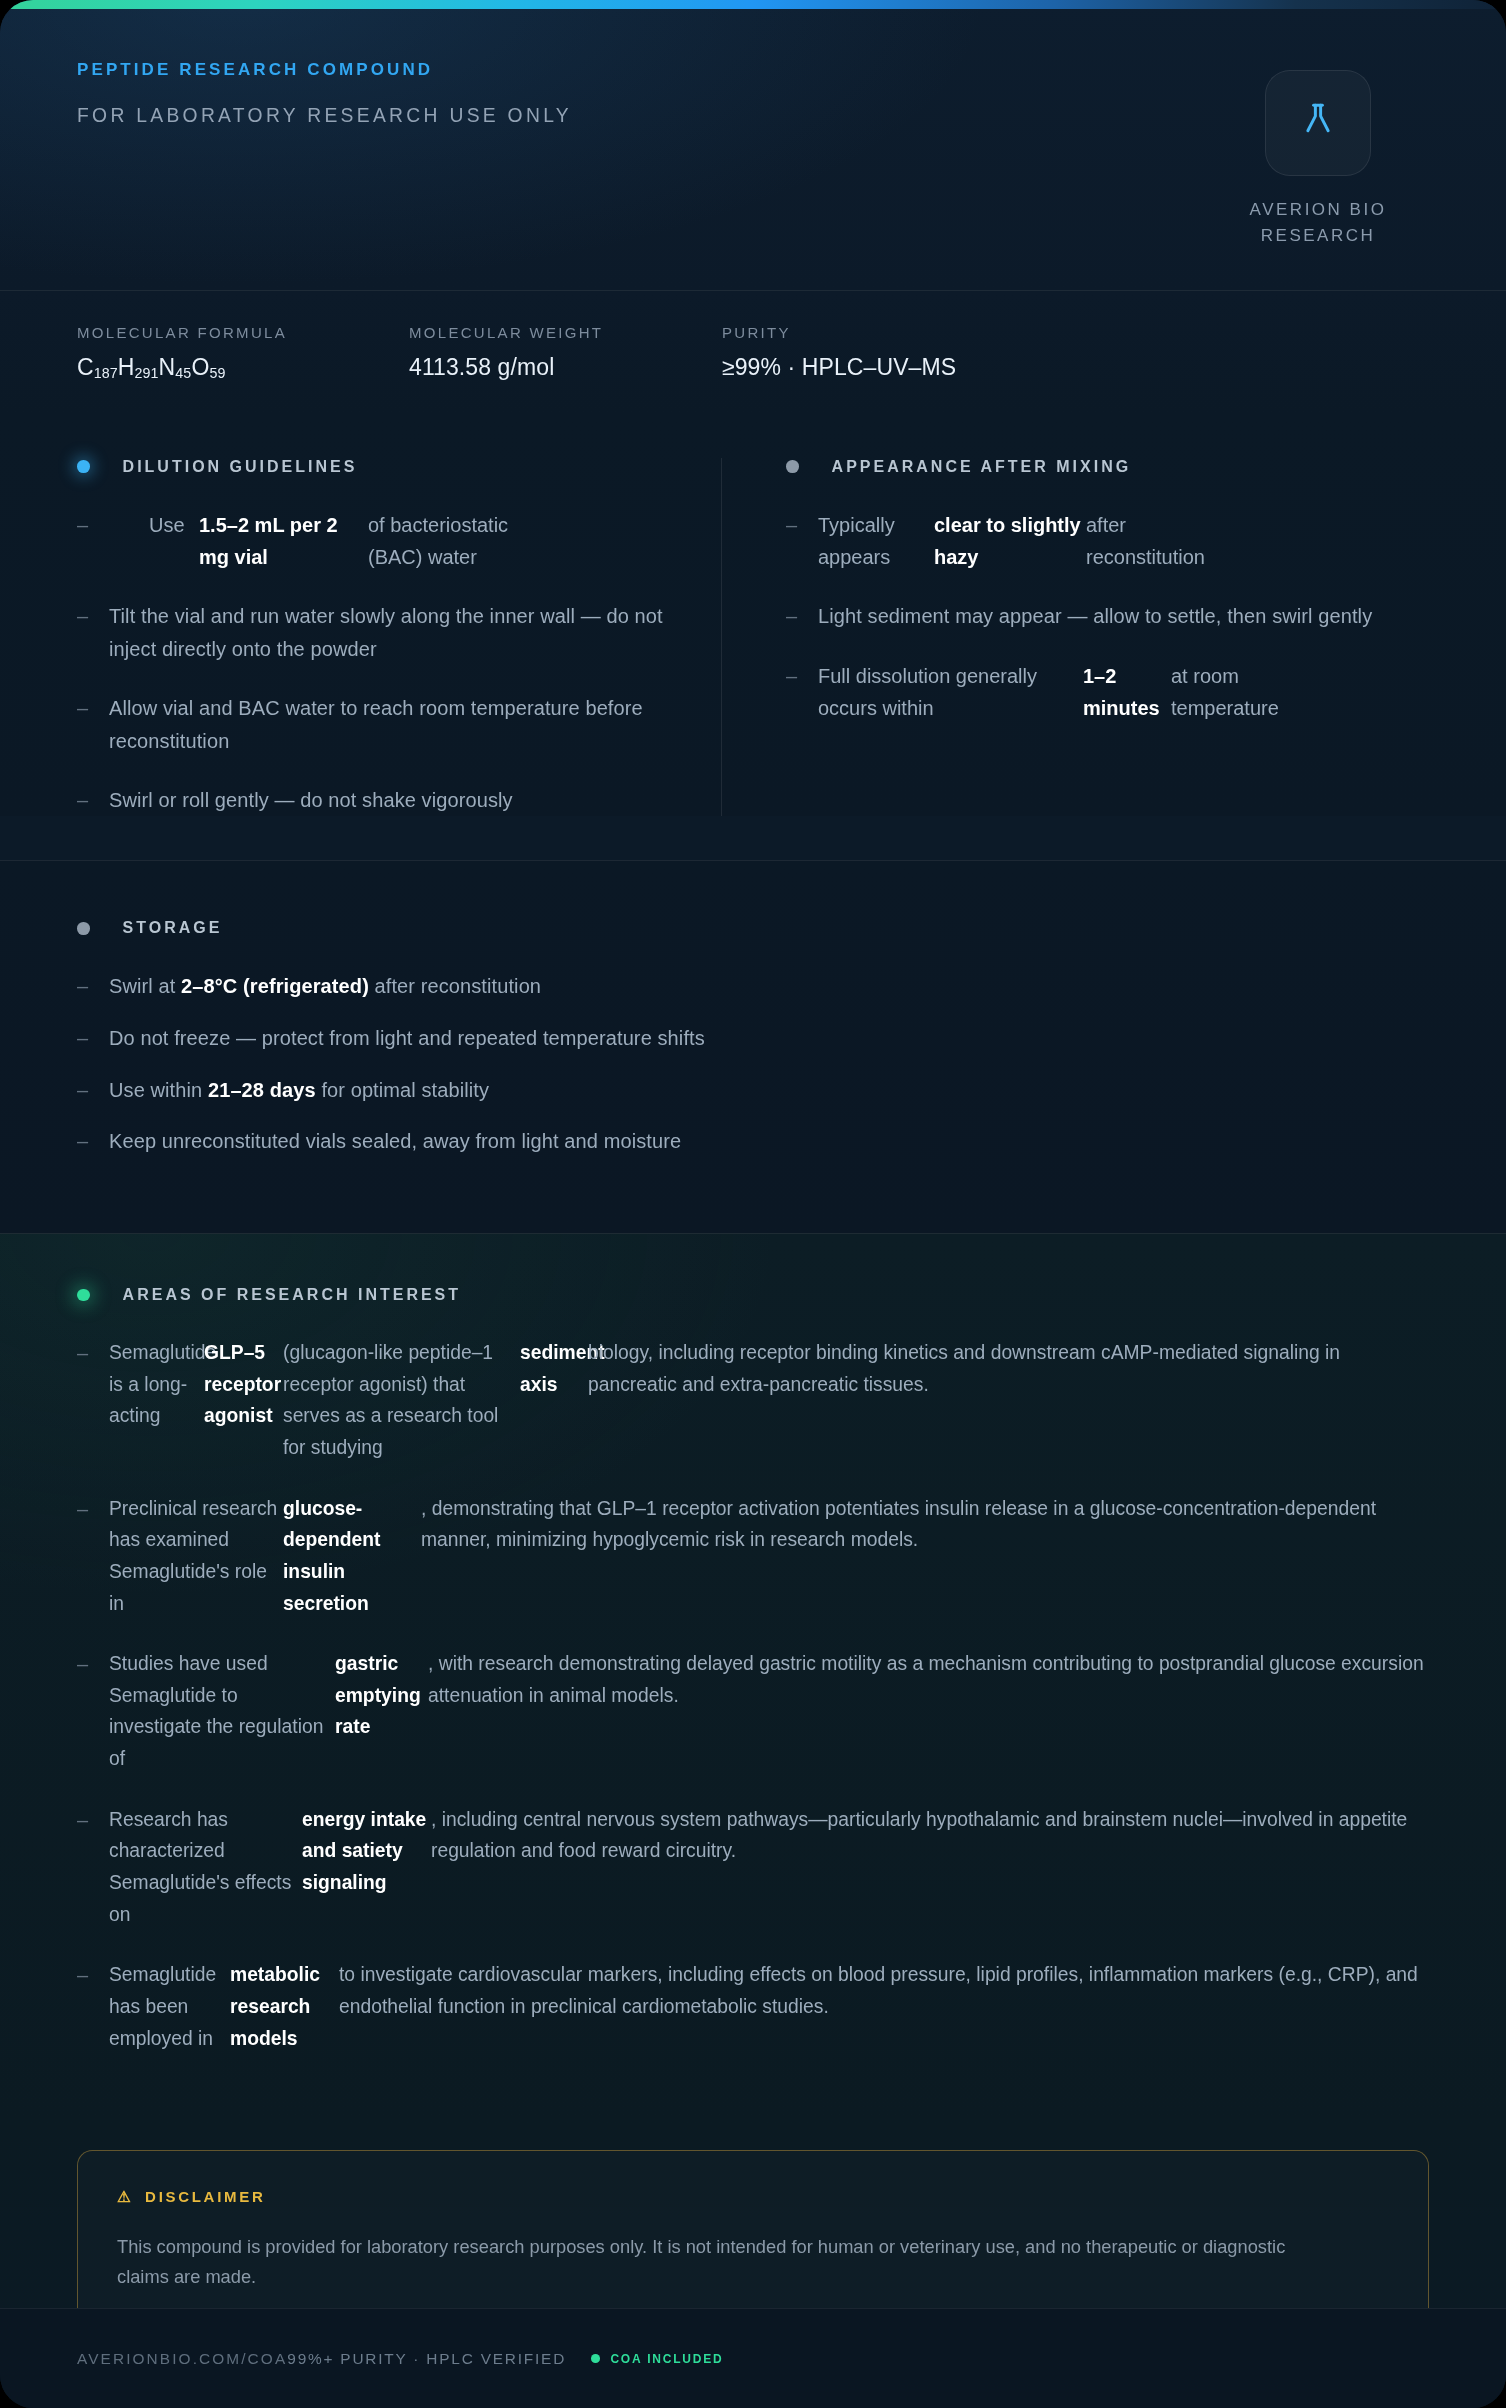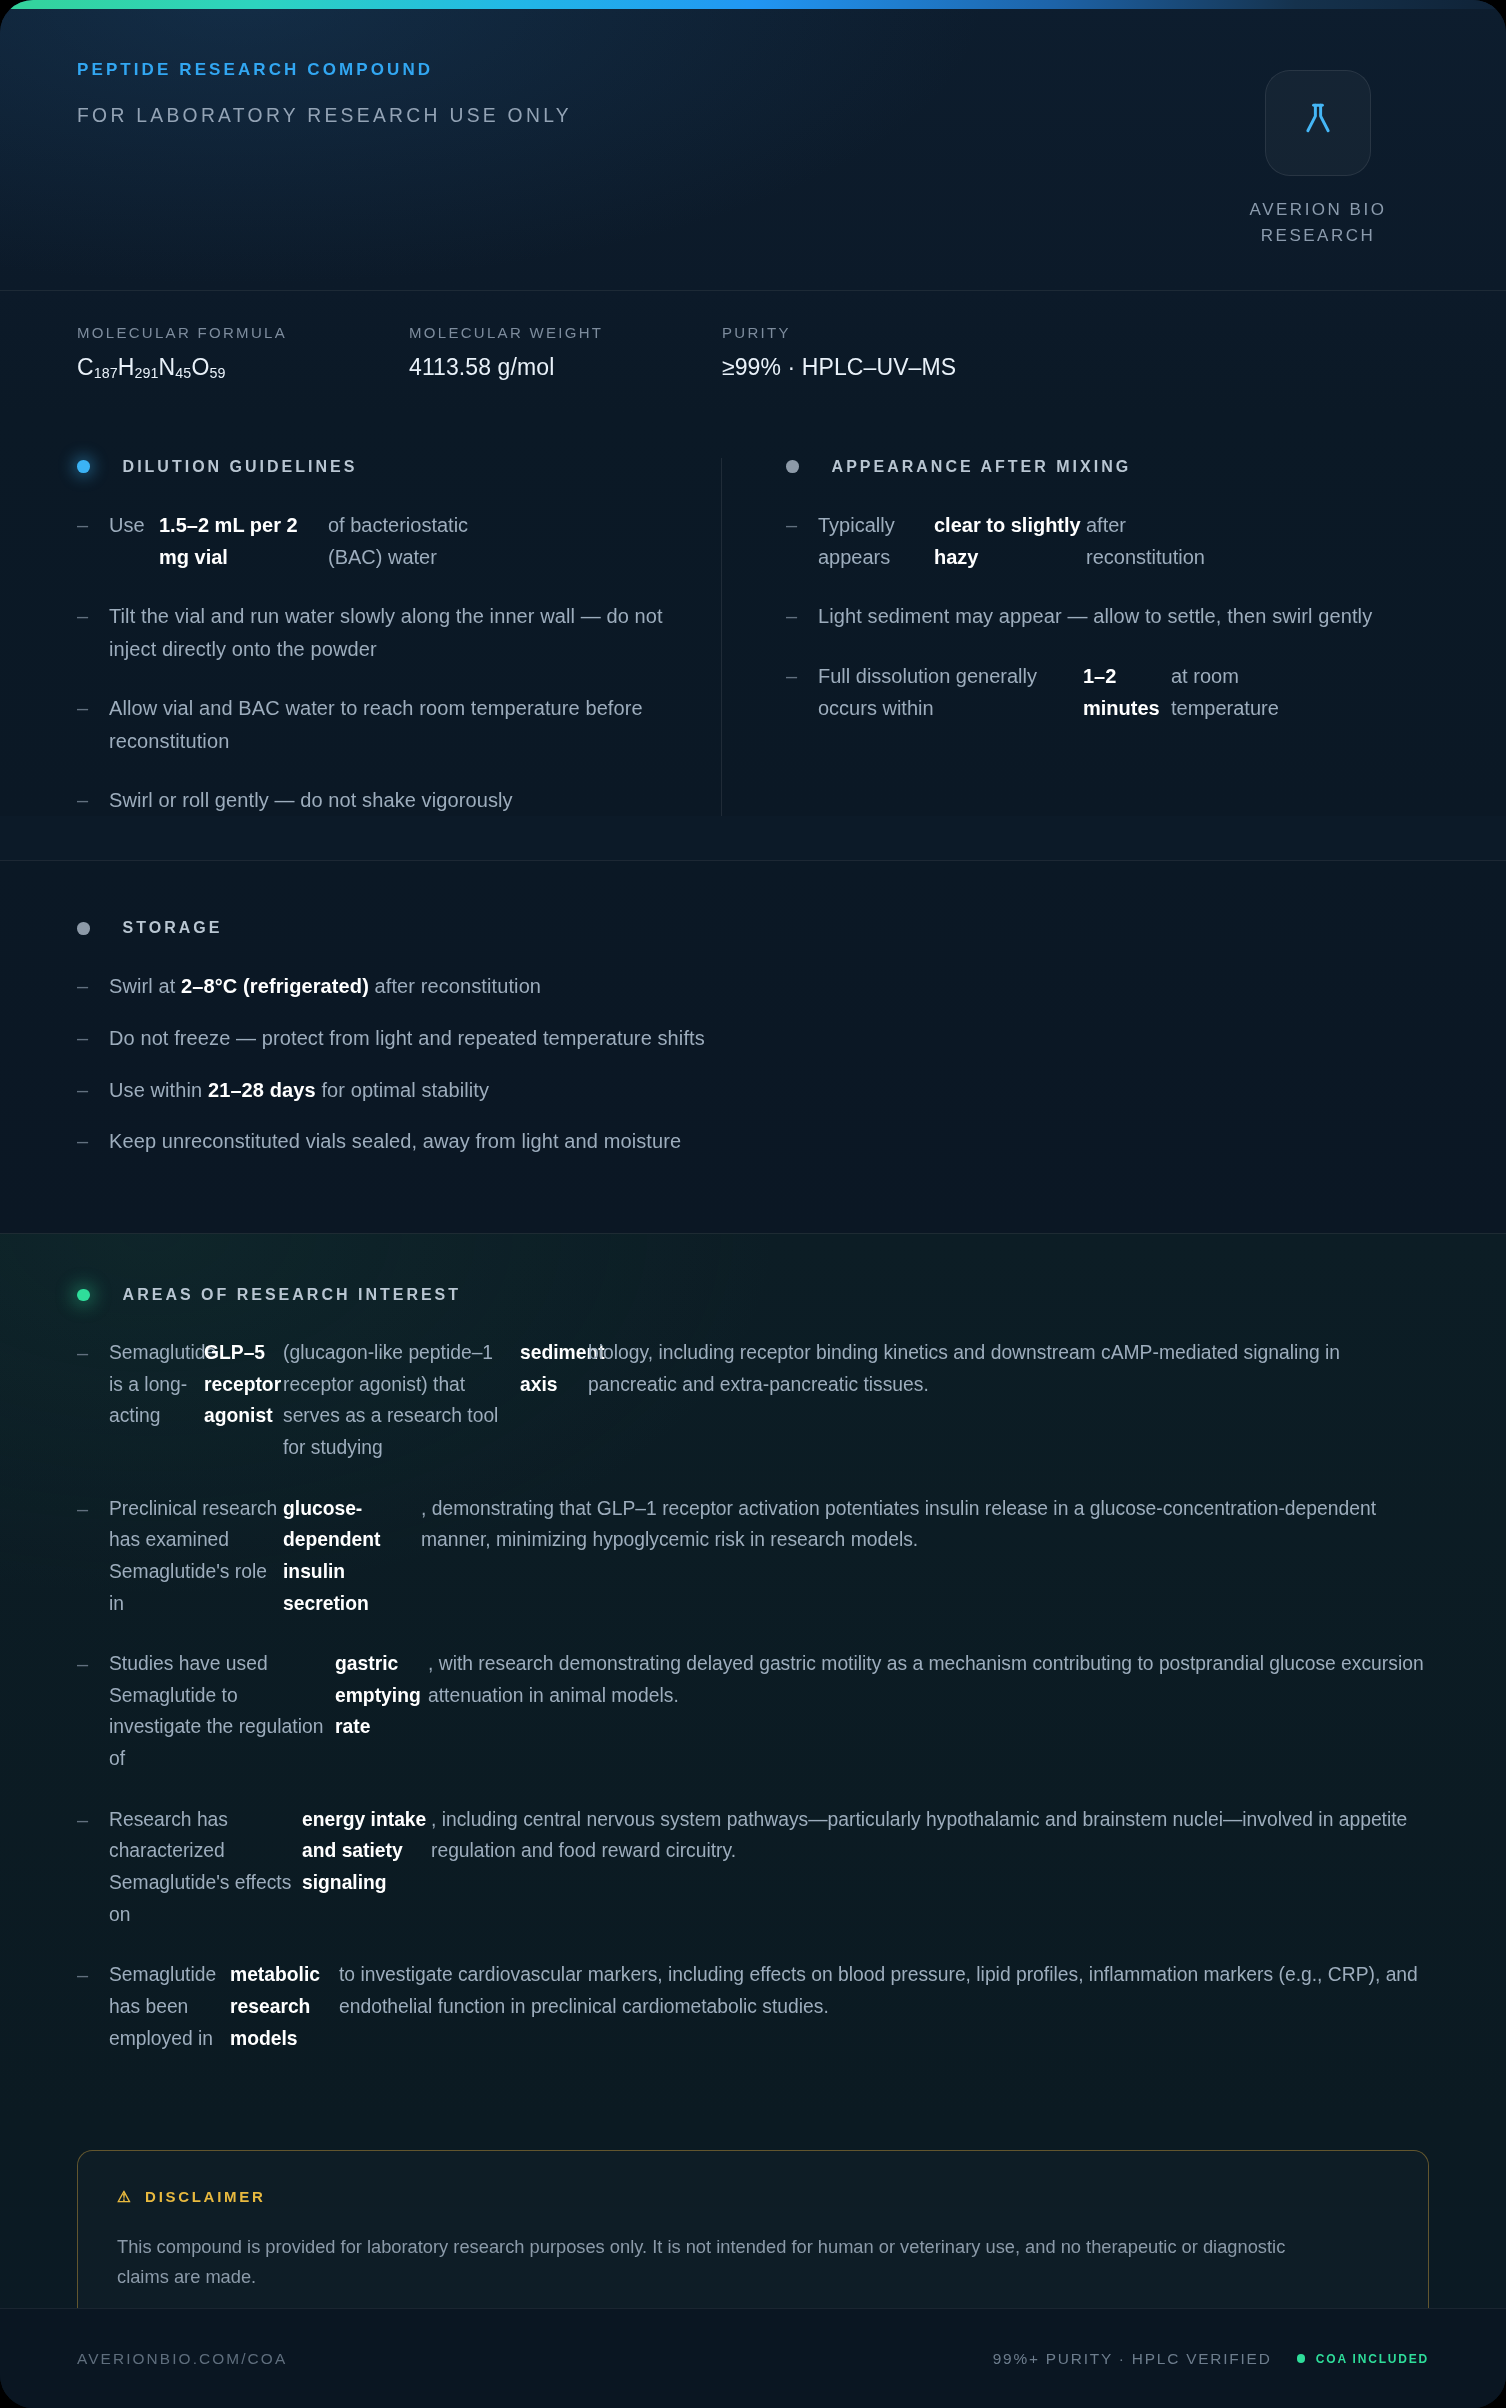--- a/index.html
+++ b/index.html
@@ -152,21 +152,21 @@
 
   
   .guidelines {
     display: flex;
     padding: 42px 77px 0 77px;
     background: linear-gradient(180deg, #0b1926 0%, #0b1825 100%);
   }
   .col-left { width: 644px; padding-right: 58px; }
   .col-right { flex: 1; padding-left: 64px; border-left: 1px solid rgba(255,255,255,0.085); }
 
-  .g1 .seg.a { width: 50px; }
+  .g1 .seg.a { width: 50px; margin-left: 40px; }
   .g1 .seg.b { width: 169px; }
   .g1 .seg.c { width: 193px; }
 
   .a1 .seg.a { width: 116px; }
   .a1 .seg.b { width: 152px; }
   .a1 .seg.c { width: 135px; }
 
   .a3 .seg.a { width: 265px; }
   .a3 .seg.b { width: 88px; }
   .a3 .seg.c { width: 135px; }
@@ -236,21 +236,21 @@
     color: #8b9aa9;
     max-width: 1207px;
   }
 
   
   .footer {
     position: absolute;
     left: 0; right: 0; bottom: 0;
     height: 100px;
     padding: 0 77px;
-    display: flex; align-items: center; justify-content: space-between;
+    display: flex; align-items: center; 
     border-top: 1px solid rgba(255,255,255,0.065);
     background: #0a1622;
   }
   .foot-left {
     font-size: 15.4px; letter-spacing: 2.1px;
     color: #5f6e7d; text-transform: uppercase;
   }
   .foot-right { display: flex; align-items: center; }
   .foot-note {
     font-size: 15.4px; letter-spacing: 1.8px;

